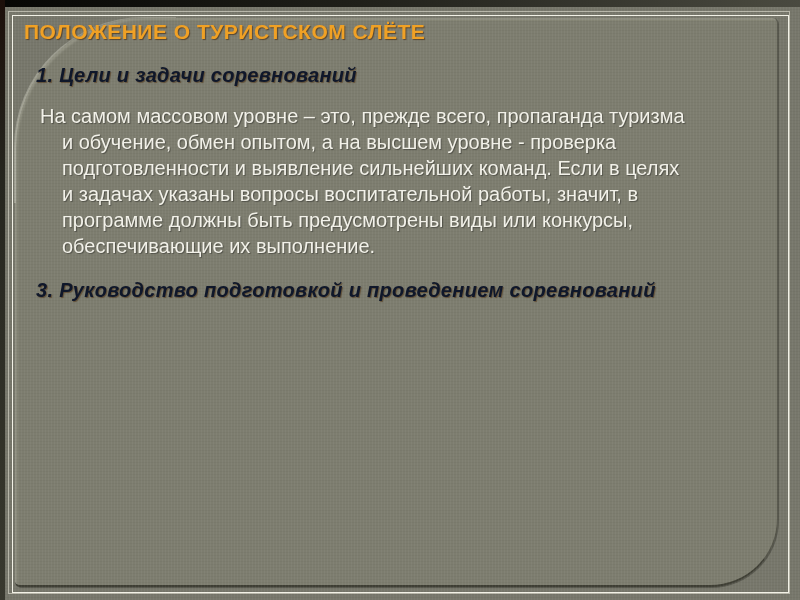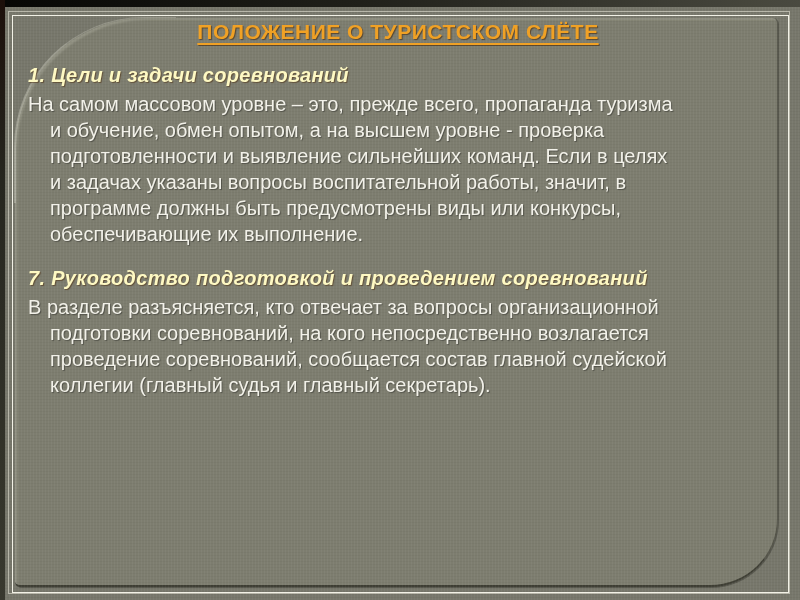--- a/index.html
+++ b/index.html
@@ -55,37 +55,35 @@
   }
   
   .content {
     position: absolute; left: 24px; top: 20px; right: 28px;
   }
   .title {
     margin: 0;
     font-size: 21px; font-weight: bold;
     letter-spacing: 0.5px;
     color: #f0a125;
-    text-decoration: underline;
     text-decoration-thickness: 2px;
     text-underline-offset: 4px;
     text-shadow: 1px 1px 1px rgba(60,30,0,0.55);
     line-height: 24px;
-    text-align: center;
   }
   .section-heading {
-    margin: 4px; margin-top: 19px;
+    margin: 12px; margin-top: 19px;
     font-size: 20px; font-weight: bold; font-style: italic;
     letter-spacing: 0.3px;
-    color: #fef9c3;
+    color: #0f172a;
     text-shadow: 1px 1px 1px rgba(70,35,0,0.5);
     line-height: 24px;
   }
   .section-body {
-    margin: 4px;
+    margin: 16px;
     font-size: 20px;
     line-height: 26px;
     color: #f2f1e9;
     text-shadow: 1px 1px 1px rgba(0,0,0,0.35);
     white-space: pre-line;      
     padding-left: 22px;         
     text-indent: -22px;         
   }
 </style>
 </head>
@@ -109,20 +107,16 @@
 подготовленности и выявление сильнейших команд. Если в целях
 и задачах указаны вопросы воспитательной работы, значит, в
 программе должны быть предусмотрены виды или конкурсы,
 обеспечивающие их выполнение.</p>
     </div>
 
     <div>
     </div>
 
     <div>
-      <h2 class="section-heading">7. Руководство подготовкой и проведением соревнований</h2>
-      <p class="section-body">В разделе разъясняется, кто отвечает за вопросы организационной
-подготовки соревнований, на кого непосредственно возлагается
-проведение соревнований, сообщается состав главной судейской
-коллегии (главный судья и главный секретарь).</p>
+      <h2 class="section-heading">3. Руководство подготовкой и проведением соревнований</h2>
     </div>
   </div>
 </div>
 
 </body></html>

